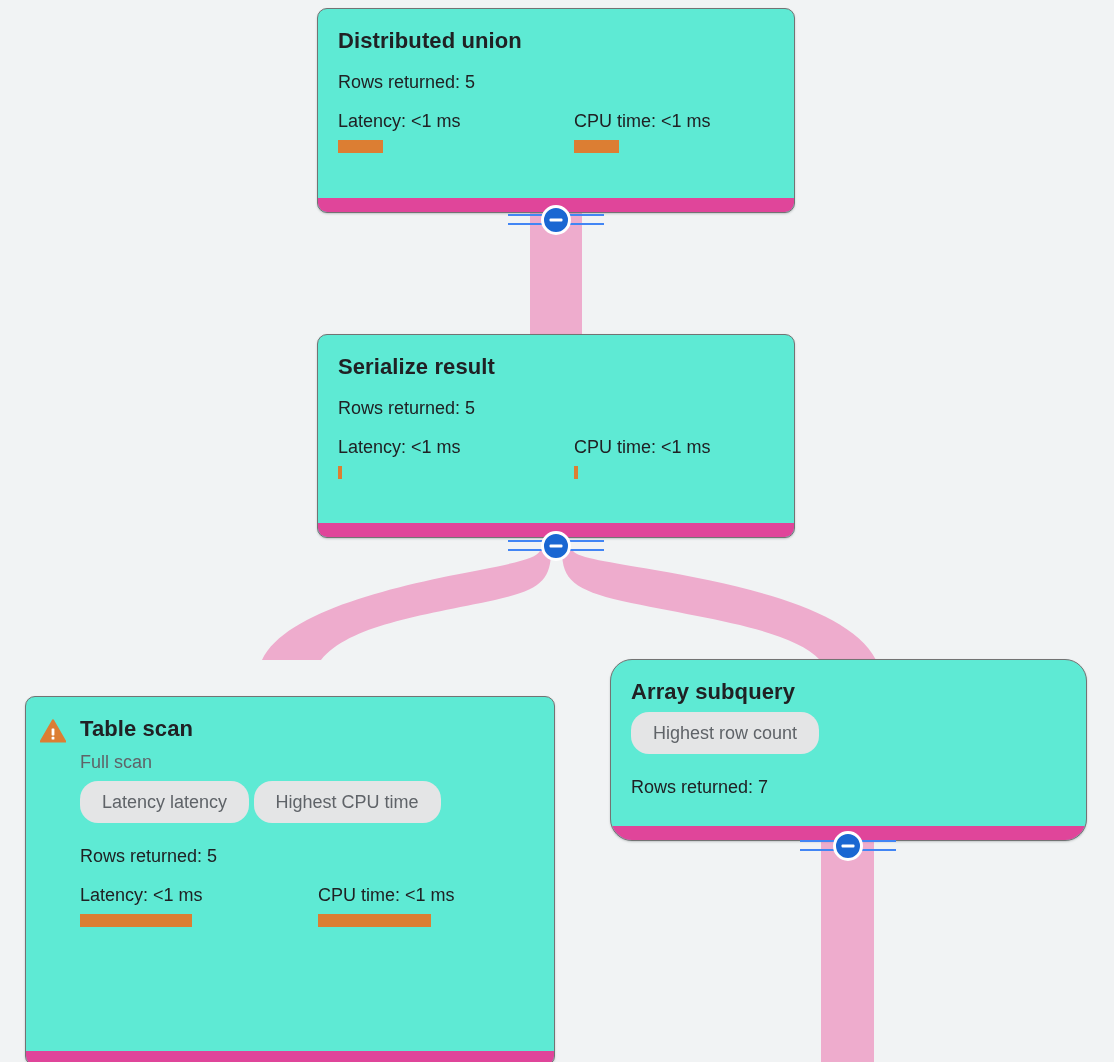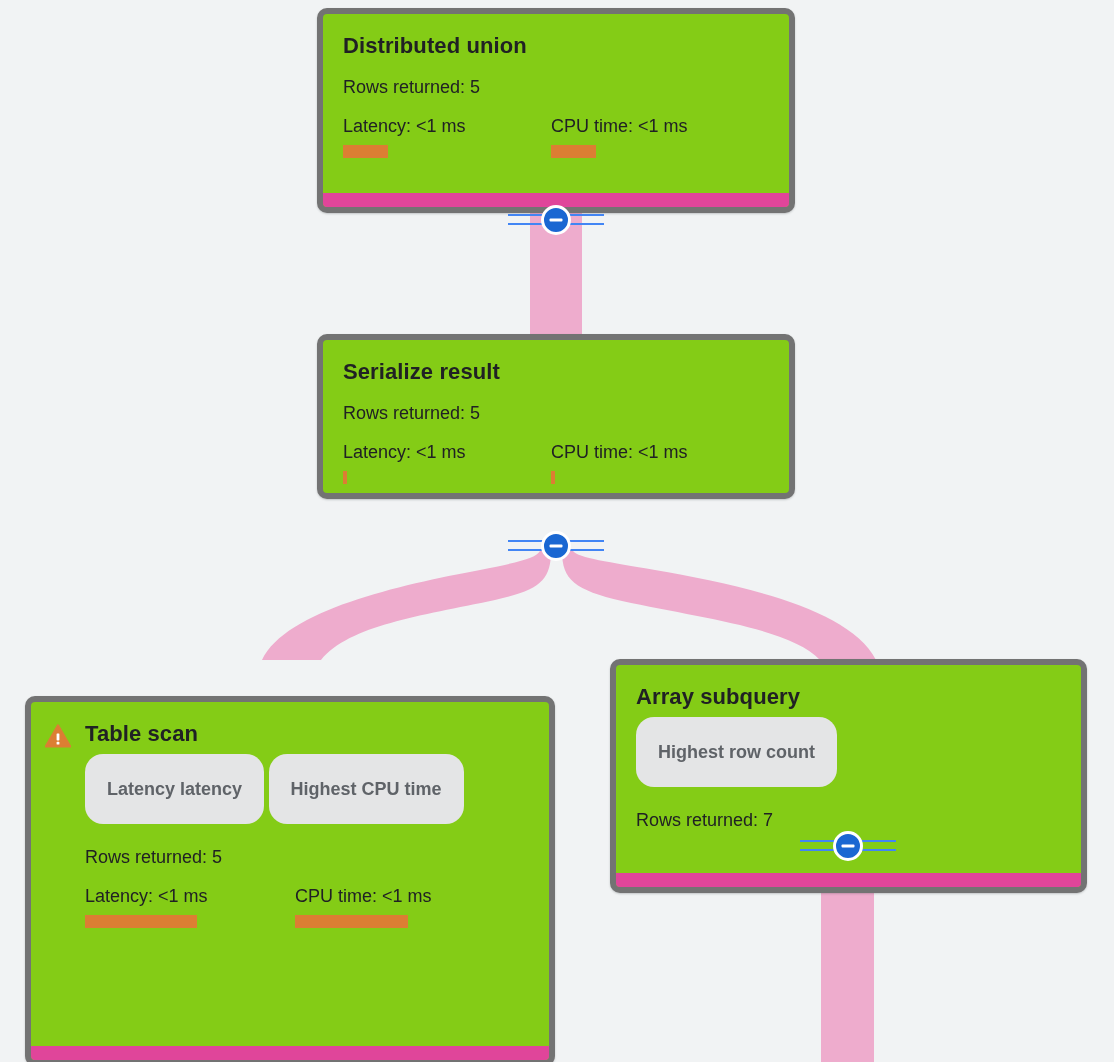--- a/index.html
+++ b/index.html
@@ -25,22 +25,22 @@
     top: 0;
     width: 1114px;
     height: 1062px;
     pointer-events: none;
   }
 
   
   .node {
     position: absolute;
     box-sizing: border-box;
-    background: #84cc16;
-    border: 6px solid #737373;
+    background: #5eead4;
+    border: 1px solid #737373;
     border-radius: 10px;
     box-shadow: 0 1px 2px rgba(60,64,67,0.25);
     overflow: hidden;
     display: flex;
     flex-direction: column;
   }
   .node-body {
     flex: 1 1 auto;
     padding: 18px 20px 10px 20px;
     display: flex;
@@ -89,30 +89,30 @@
   .chip-list {
     margin: 6px 0 4px 0;
   }
   .chip {
     display: inline-block;
     background: #e4e5e6;
     color: #5f6368;
     font-size: 18px;
     line-height: 22px;
     border-radius: 18px;
-    padding: 24px 22px;
+    padding: 10px 22px;
     margin: 0 0 6px 0;
-    font-weight: bold;
   }
 
   
   .metrics {
     display: flex;
     flex-direction: row;
     margin-top: 14px;
+    gap: 28px;
   }
   .metric {
     flex: 0 0 auto;
   }
   .metric-label {
     font-size: 18px;
     color: #202124;
     line-height: 24px;
     white-space: nowrap;
   }
@@ -224,21 +224,21 @@
   <div class="toggle" id="toggle-distributed-union" style="left:508px; top:205px;">
     <div class="rails">
       <div class="rail r1 left"></div>
       <div class="rail r2 left"></div>
       <div class="rail r1 right"></div>
       <div class="rail r2 right"></div>
     </div>
     <div class="knob"></div>
   </div>
 
-  <div class="node" id="node-serialize-result" style="left:317px; top:334px; width:478px; height:165px;">
+  <div class="node" id="node-serialize-result" style="left:317px; top:334px; width:478px; height:204px;">
     <div class="node-body">
       <div class="content-col">
         <div class="node-title">Serialize result</div>
         <div class="rows-line">Rows returned: 5</div>
         <div class="metrics">
           <div class="metric" style="width:208px;">
             <div class="metric-label">Latency: &lt;1 ms</div>
             <div class="metric-bar" style="width:4px;"></div>
           </div>
           <div class="metric">
@@ -265,41 +265,42 @@
     <div class="node-body" style="padding:18px 20px 10px 14px;">
       <div class="warn-col">
         <svg class="warn-icon" viewBox="0 0 26 24" xmlns="http://www.w3.org/2000/svg">
           <path d="M13 1.6 L25 22.4 L1 22.4 Z" fill="#dc7e33" stroke="#dc7e33" stroke-width="2.4" stroke-linejoin="round"></path>
           <rect x="11.6" y="9.4" width="2.8" height="7" fill="#ffffff" rx="0.6"></rect>
           <rect x="11.6" y="17.8" width="2.8" height="2.8" fill="#ffffff" rx="0.6"></rect>
         </svg>
       </div>
       <div class="content-col">
         <div class="node-title">Table scan</div>
+        <div class="node-sub muted">Full scan</div>
         <div class="chip-list">
           <div class="chip">Latency latency</div>
           <div class="chip">Highest CPU time</div>
         </div>
         <div class="rows-line">Rows returned: 5</div>
         <div class="metrics">
           <div class="metric" style="width:210px;">
             <div class="metric-label">Latency: &lt;1 ms</div>
             <div class="metric-bar" style="width:112px;"></div>
           </div>
           <div class="metric">
             <div class="metric-label">CPU time: &lt;1 ms</div>
             <div class="metric-bar" style="width:113px;"></div>
           </div>
         </div>
       </div>
     </div>
     <div class="node-footer"></div>
   </div>
 
-  <div class="node" id="node-array-subquery" style="left:610px; top:659px; width:477px; height:234px;">
+  <div class="node" id="node-array-subquery" style="left:610px; top:659px; width:477px; height:182px;border-radius:22px;">
     <div class="node-body">
       <div class="content-col">
         <div class="node-title">Array subquery</div>
         <div class="chip-list">
           <div class="chip">Highest row count</div>
         </div>
         <div class="rows-line">Rows returned: 7</div>
       </div>
     </div>
     <div class="node-footer"></div>

